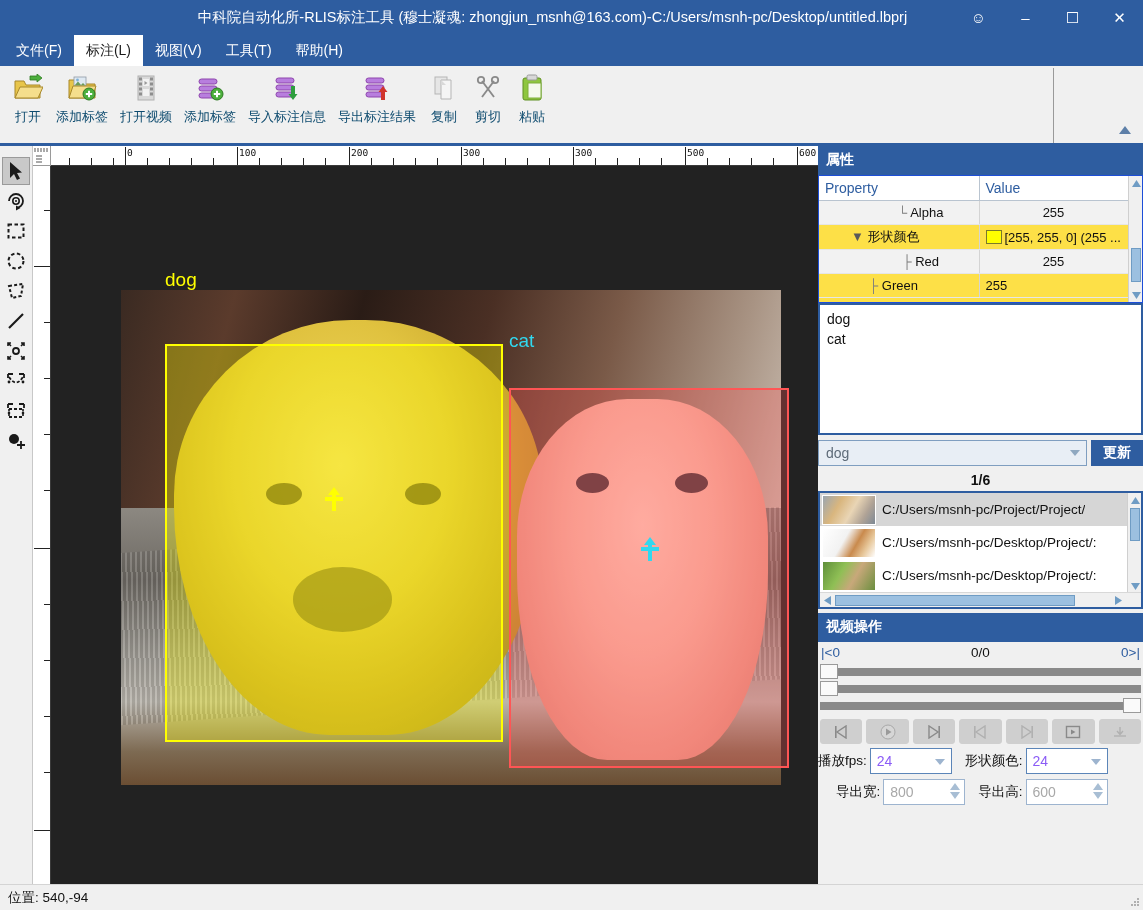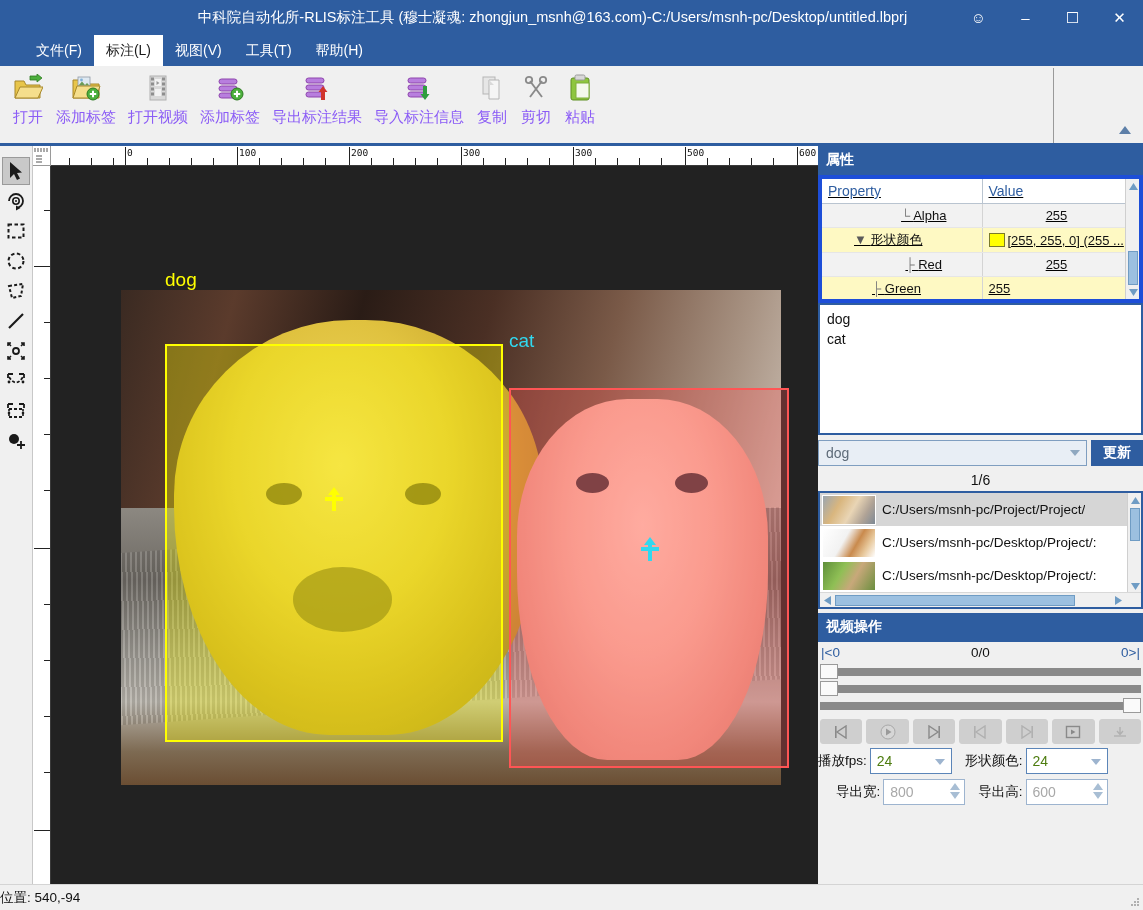--- a/index.html
+++ b/index.html
@@ -39,21 +39,21 @@
     color: #ffffff; font-size: 15px;
     cursor: default;
   }
 
   
   .menubar {
     position: absolute; left: 0; top: 35px;
     width: 1143px; height: 31px;
     background: #2e5da0;
     display: flex; align-items: stretch;
-    padding-left: 24px;
+    padding-left: 4px;
   }
   .menu-item {
     padding: 0 12px;
     display: flex; align-items: center;
     color: #ffffff;
     font-size: 14px;
     cursor: default;
     white-space: nowrap;
   }
   .menu-item.active { background: #ffffff; color: #1a1a1a; }
@@ -71,21 +71,21 @@
     width: auto; min-width: 44px;
     padding: 6px 6px 2px 6px;
     display: flex; flex-direction: column; align-items: center;
     cursor: default;
   }
   .tool-ico {
     width: 32px; height: 32px;
     display: flex; align-items: center; justify-content: center;
     margin-bottom: 4px;
   }
-  .tool-lbl { font-size: 15px; color: #8b5cf6; white-space: nowrap; }
+  .tool-lbl { font-size: 13px; color: #0c4a6e; white-space: nowrap; }
   .toolbar-sep {
     position: absolute; left: 1053px; top: 68px;
     width: 1px; height: 75px; background: #9a9a9a;
   }
   .toolbar-expand {
     position: absolute; right: 10px; top: 122px;
     width: 16px; height: 16px;
     display: flex; align-items: center; justify-content: center;
     cursor: default;
   }
@@ -231,25 +231,24 @@
   .pane-title {
     background: #2e5da0;
     color: #ffffff;
     font-size: 14px; font-weight: bold;
     padding: 5px 8px 6px 8px;
   }
 
   
   .prop-box {
     position: relative;
-    border: 4px solid #1d4ed8;
-    background: #fef9c3;
+    border: 1px solid #1d4ed8;
+    background: #fde047;
     height: 128px;
     overflow: hidden;
-    text-decoration: underline;
   }
   table.prop { border-collapse: collapse; width: 309px; table-layout: fixed; }
   table.prop th {
     text-align: left; font-weight: normal;
     color: #2e5da0; font-size: 14px;
     padding: 4px 6px;
     border-bottom: 1px solid #b9c4d0;
     border-right: 1px solid #b9c4d0;
     background: #fff;
   }
@@ -316,21 +315,21 @@
     border: none; height: 26px;
     padding: 0 12px;
     font-size: 14px; font-weight: bold;
     font-family: "Liberation Sans", sans-serif;
     cursor: default;
   }
 
   
   .imglist-count {
     text-align: center; font-size: 14px; color: #111;
-    background: #f0f0f0; padding: 2px 0 3px 0;
+    background: #f0f0f0; padding: 2px 0 3px 0; font-weight: bold;
   }
   .imglist {
     position: relative;
     border: 2px solid #2e5da0;
     background: #fff;
     height: 118px;
     overflow: hidden;
   }
   .imgrow {
     display: flex; align-items: center;
@@ -388,41 +387,42 @@
     background:#cfcfcf; border:1px solid #cfcfcf; border-radius:3px;
     display:flex; align-items:center; justify-content:center;
     cursor:default;
   }
   .fps-row { display:flex; align-items:center; margin-top:4px; gap:3px; }
   .fps-lbl { font-size:13.5px; color:#111; white-space:nowrap; }
   .spin {
     position:relative; width:82px; height:26px;
     border:1px solid #5b85b8; background:#fff;
     display:flex; align-items:center; padding-left:6px;
-    font-size:14px; color:#4d7c0f;
+    font-size:14px; color:#8b5cf6;
   }
   .spin.disabled { color:#a8a8a8; border-color:#9db4cf; }
   .spin .caret {
     position:absolute; right:6px; top:10px;
     width:0;height:0;border-left:5px solid transparent;border-right:5px solid transparent;
     border-top:6px solid #9db4cf;
   }
   .spin .upd {
     position:absolute; right:4px; top:3px;
     display:flex; flex-direction:column; gap:2px;
   }
   .gap { height: 4px; }
 
   
   .statusbar {
     position:absolute; left:0; bottom:0;
     width:1143px; height:26px;
     background:#f0f0f0;
     border-top:1px solid #d4d4d4;
     display:flex; align-items:center;
+    padding-left:8px;
     font-size:13.5px; color:#111;
   }
   .grip {
     position:absolute; right:3px; bottom:2px;
     width:12px; height:12px;
   }
 </style>
 </head>
 <body>
 
@@ -513,38 +513,38 @@
       </div>
 
       <div class="tool-btn">
         <div class="tool-ico">
           <svg width="30" height="28" viewBox="0 0 30 28">
             <g stroke="#8e44ad" stroke-width="1" fill="#b87ede">
               <rect x="4" y="4" width="18" height="5" rx="2.5"></rect>
               <rect x="4" y="11" width="18" height="5" rx="2.5"></rect>
               <rect x="4" y="18" width="18" height="5" rx="2.5"></rect>
             </g>
-            <path d="M19 26 L19 18 L16.5 18 L21 12 L25.5 18 L23 18 L23 26 Z" fill="#d0342c"></path>
-          </svg>
-        </div>
-        <div class="tool-lbl">导出标注结果</div>
+            <path d="M19 12 L19 20 L16.5 20 L21 26 L25.5 20 L23 20 L23 12 Z" fill="#2e9e3e"></path>
+          </svg>
+        </div>
+        <div class="tool-lbl">导入标注信息</div>
       </div>
 
       <div class="tool-btn">
         <div class="tool-ico">
           <svg width="30" height="28" viewBox="0 0 30 28">
             <g stroke="#8e44ad" stroke-width="1" fill="#b87ede">
               <rect x="4" y="4" width="18" height="5" rx="2.5"></rect>
               <rect x="4" y="11" width="18" height="5" rx="2.5"></rect>
               <rect x="4" y="18" width="18" height="5" rx="2.5"></rect>
             </g>
-            <path d="M19 12 L19 20 L16.5 20 L21 26 L25.5 20 L23 20 L23 12 Z" fill="#2e9e3e"></path>
-          </svg>
-        </div>
-        <div class="tool-lbl">导入标注信息</div>
+            <path d="M19 26 L19 18 L16.5 18 L21 12 L25.5 18 L23 18 L23 26 Z" fill="#d0342c"></path>
+          </svg>
+        </div>
+        <div class="tool-lbl">导出标注结果</div>
       </div>
 
       <div class="tool-btn">
         <div class="tool-ico">
           <svg width="30" height="28" viewBox="0 0 30 28">
             <rect x="6" y="3" width="12" height="17" fill="#e6e6e6" stroke="#b5b5b5"></rect>
             <path d="M12 6 L22 6 L22 25 L12 25 Z" fill="#f5f5f5" stroke="#b5b5b5"></path>
             <path d="M12 6 L12 11 L17 11 Z" fill="#d9d9d9"></path>
           </svg>
         </div>

